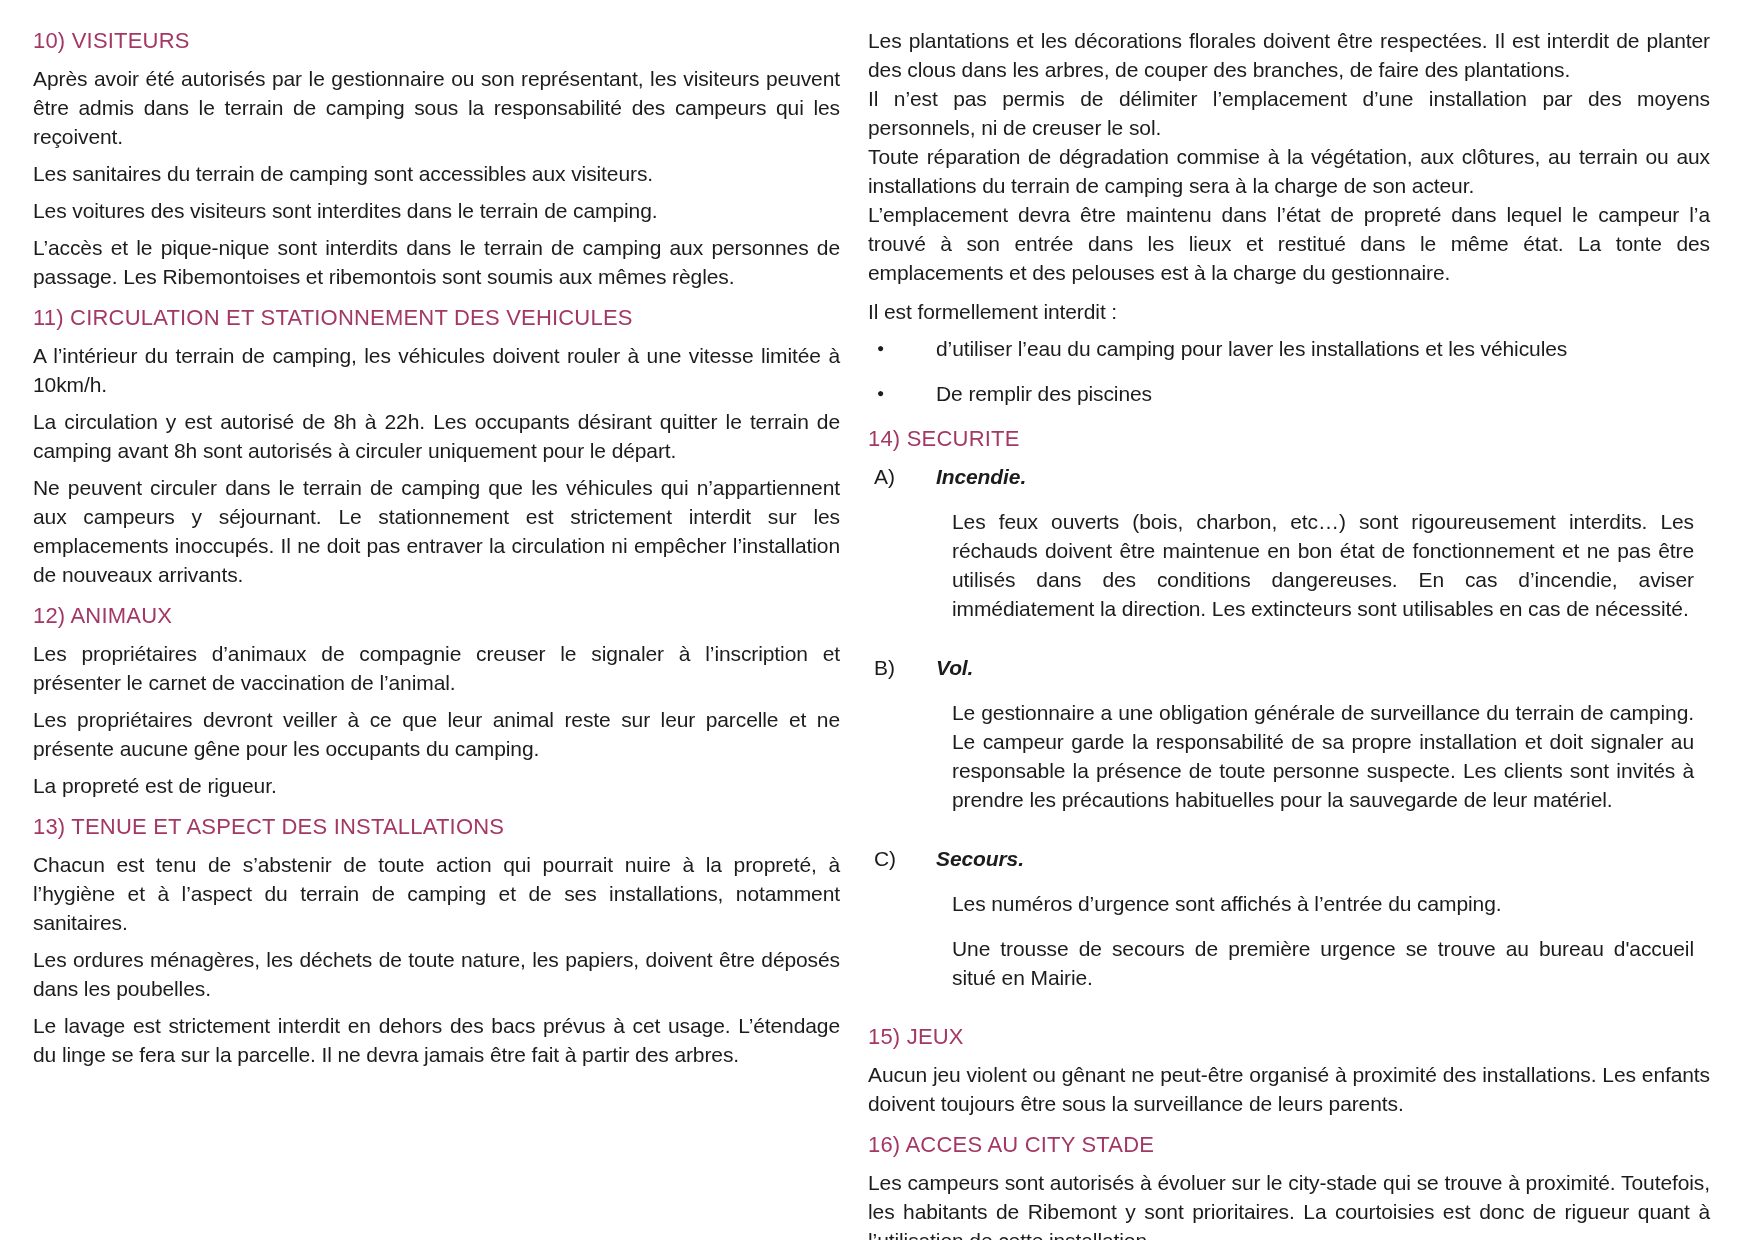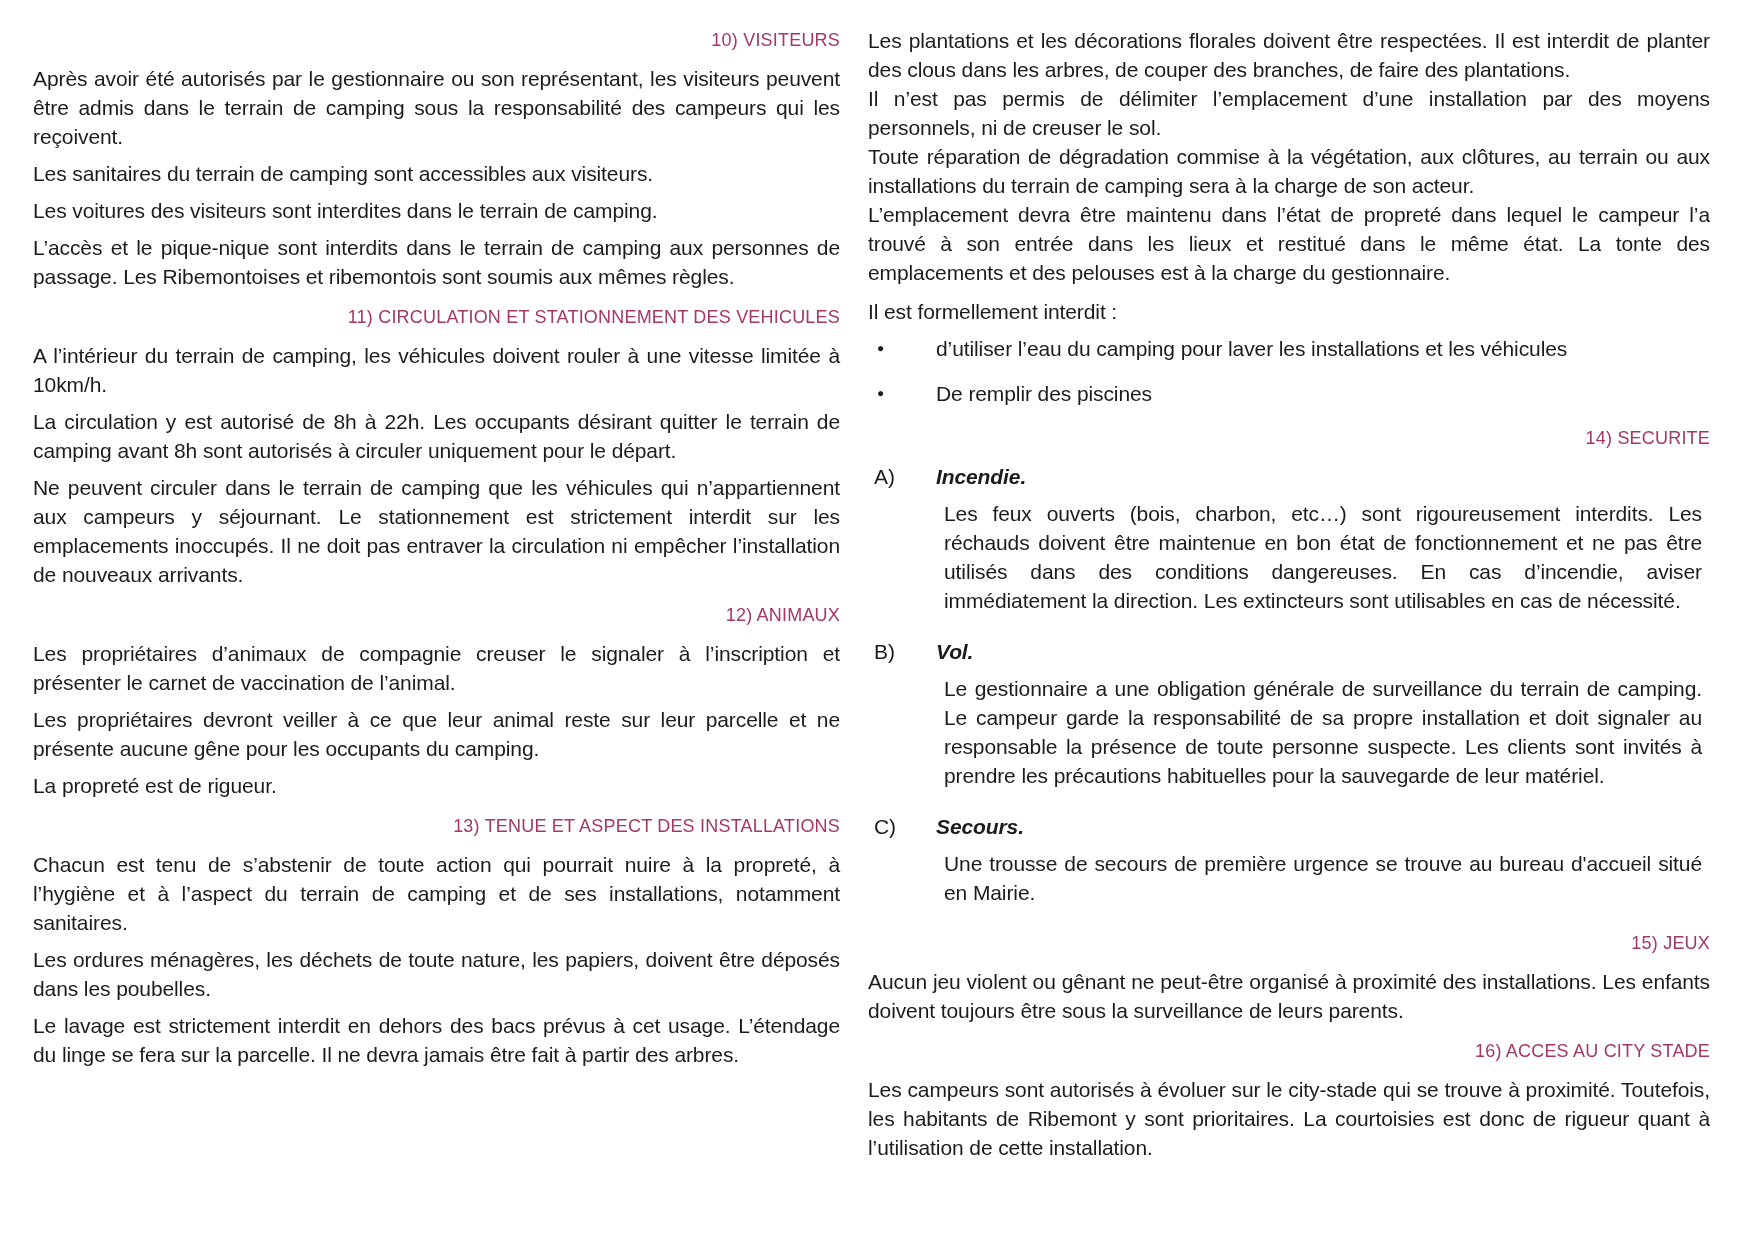--- a/index.html
+++ b/index.html
@@ -16,41 +16,40 @@
     width: 1754px; height: 1240px;
     padding: 26px 44px 0 33px;
     gap: 28px;
   }
   .col { font-size: 21px; line-height: 29px; letter-spacing: -0.1px; }
   .col-left  { width: 807px; flex: none; }
   .col-right { width: 842px; flex: none; }
 
   .heading {
     color: var(--heading-color, #a33864);
-    font-size: 18px; line-height: 29px;
+    font-size: 22px; line-height: 29px;
     letter-spacing: 0.2px;
     margin: 12px 0 9px;
-    text-align: right;
   }
   .heading.first { margin-top: 0; }
 
   .para { margin: 0 0 8px; text-align: justify; }
   .para.tight { margin-bottom: 0; }
   .para.gap-above { margin-top: 10px; }
 
   .bullet-list { margin: 8px 0 4px; }
   .bullet-item { display: flex; margin: 0 0 16px; }
   .bullet-dot  { flex: none; width: 68px; padding-left: 9px; font-size: 12px; line-height: 29px; }
   .bullet-text { flex: 1; }
 
   .lettered-item { display: flex; margin: 0 0 14px; }
   .letter-label  { flex: none; width: 68px; padding-left: 6px; }
   .letter-body   { flex: 1; }
   .letter-title  { font-weight: bold; font-style: italic; }
-  .letter-body .para { margin: 8px; }
+  .letter-body .para { margin: 16px; }
 </style>
 </head>
 <body style="background: rgb(255, 255, 255);">
 
 <div class="page">
   <div class="col col-left" id="col-left">
       <div class="heading first">10) VISITEURS</div>
       <p class="para">Après avoir été autorisés par le gestionnaire ou son représentant, les visiteurs peuvent être admis dans le terrain de camping sous la responsabilité des campeurs qui les reçoivent.</p>
       <p class="para">Les sanitaires du terrain de camping sont accessibles aux visiteurs.</p>
       <p class="para">Les voitures des visiteurs sont interdites dans le terrain de camping.</p>
@@ -96,20 +95,21 @@
         <div class="letter-label">B)</div>
         <div class="letter-body">
           <div class="letter-title">Vol.</div>
           <p class="para tight">Le gestionnaire a une obligation générale de surveillance du terrain de camping. Le campeur garde la responsabilité de sa propre installation et doit signaler au responsable la présence de toute personne suspecte. Les clients sont invités à prendre les précautions habituelles pour la sauvegarde de leur matériel.</p>
         </div>
       </div>
       <div class="lettered-item">
         <div class="letter-label">C)</div>
         <div class="letter-body">
           <div class="letter-title">Secours.</div>
+          <p class="para tight">Les numéros d’urgence sont affichés à l’entrée du camping.</p>
           <p class="para tight">Une trousse de secours de première urgence se trouve au bureau d'accueil situé en Mairie.</p>
         </div>
       </div>
       <div class="heading">15) JEUX</div>
       <p class="para">Aucun jeu violent ou gênant ne peut-être organisé à proximité des installations. Les enfants doivent toujours être sous la surveillance de leurs parents.</p>
       <div class="heading">16) ACCES AU CITY STADE</div>
       <p class="para">Les campeurs sont autorisés à évoluer sur le city-stade qui se trouve à proximité. Toutefois, les habitants de Ribemont y sont prioritaires. La courtoisies est donc de rigueur quant à l’utilisation de cette installation.</p>
     </div>
 </div>
 

